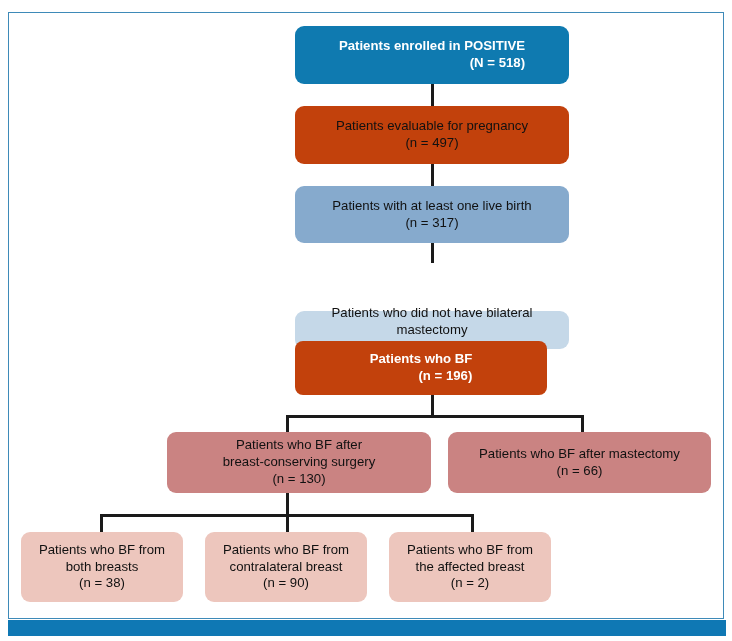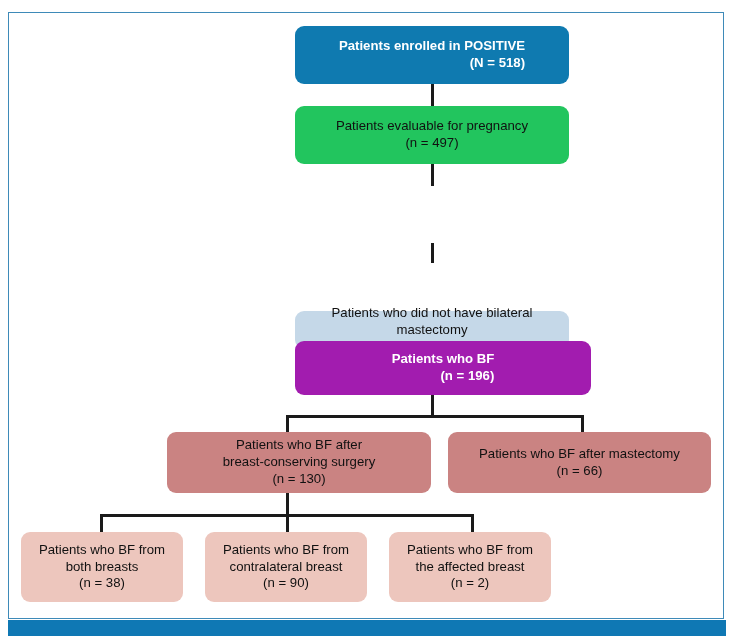--- a/index.html
+++ b/index.html
@@ -82,29 +82,31 @@
 
   <div class="connector v-line" style="left:286px; top:493px; height:23px;"></div>
   <div class="connector h-line" style="left:101px; top:514px; width:372px;"></div>
   <div class="connector v-line" style="left:100px; top:514px; height:18px;"></div>
   <div class="connector v-line" style="left:286px; top:514px; height:18px;"></div>
   <div class="connector v-line" style="left:471px; top:514px; height:18px;"></div>
 
   <div class="node bold light-text" style="left:295px; top:26px; width:274px; height:58px; background:#0f7ab0;">Patients enrolled in POSITIVE
 (N = 518)</div>
 
-  <div class="node" style="left:295px; top:106px; width:274px; height:58px; background:#22c55e;">Patients evaluable for pregnancy
+  <div class="node" style="left:295px; top:106px; width:274px; height:58px; background:#c2410c;">Patients evaluable for pregnancy
 (n = 497)</div>
 
+  <div class="node" style="left:295px; top:186px; width:274px; height:57px; background:#86aacd;">Patients with at least one live birth
+(n = 317)</div>
 
   <div class="node" style="left:295px; top:263px; width:274px; height:38px; background:#c5d8e8;margin-top:48px;">Patients who did not have bilateral
 mastectomy
 (n = 313)</div>
 
-  <div class="node bold light-text" style="left:295px; top:341px; width:296px; height:54px; background:#a21caf;">Patients who BF
+  <div class="node bold light-text" style="left:295px; top:341px; width:252px; height:54px; background:#c2410c;border-radius:8px;">Patients who BF
 (n = 196)</div>
 
   <div class="node" style="left:155px; top:432px; width:264px; height:61px; background:#ca8382;margin-left:12px;">Patients who BF after
 breast-conserving surgery
 (n = 130)</div>
 
   <div class="node" style="left:448px; top:432px; width:263px; height:61px; background:#ca8382;">Patients who BF after mastectomy
 (n = 66)</div>
 
   <div class="node" style="left:21px; top:532px; width:162px; height:70px; background:#edc6bd;">Patients who BF from

